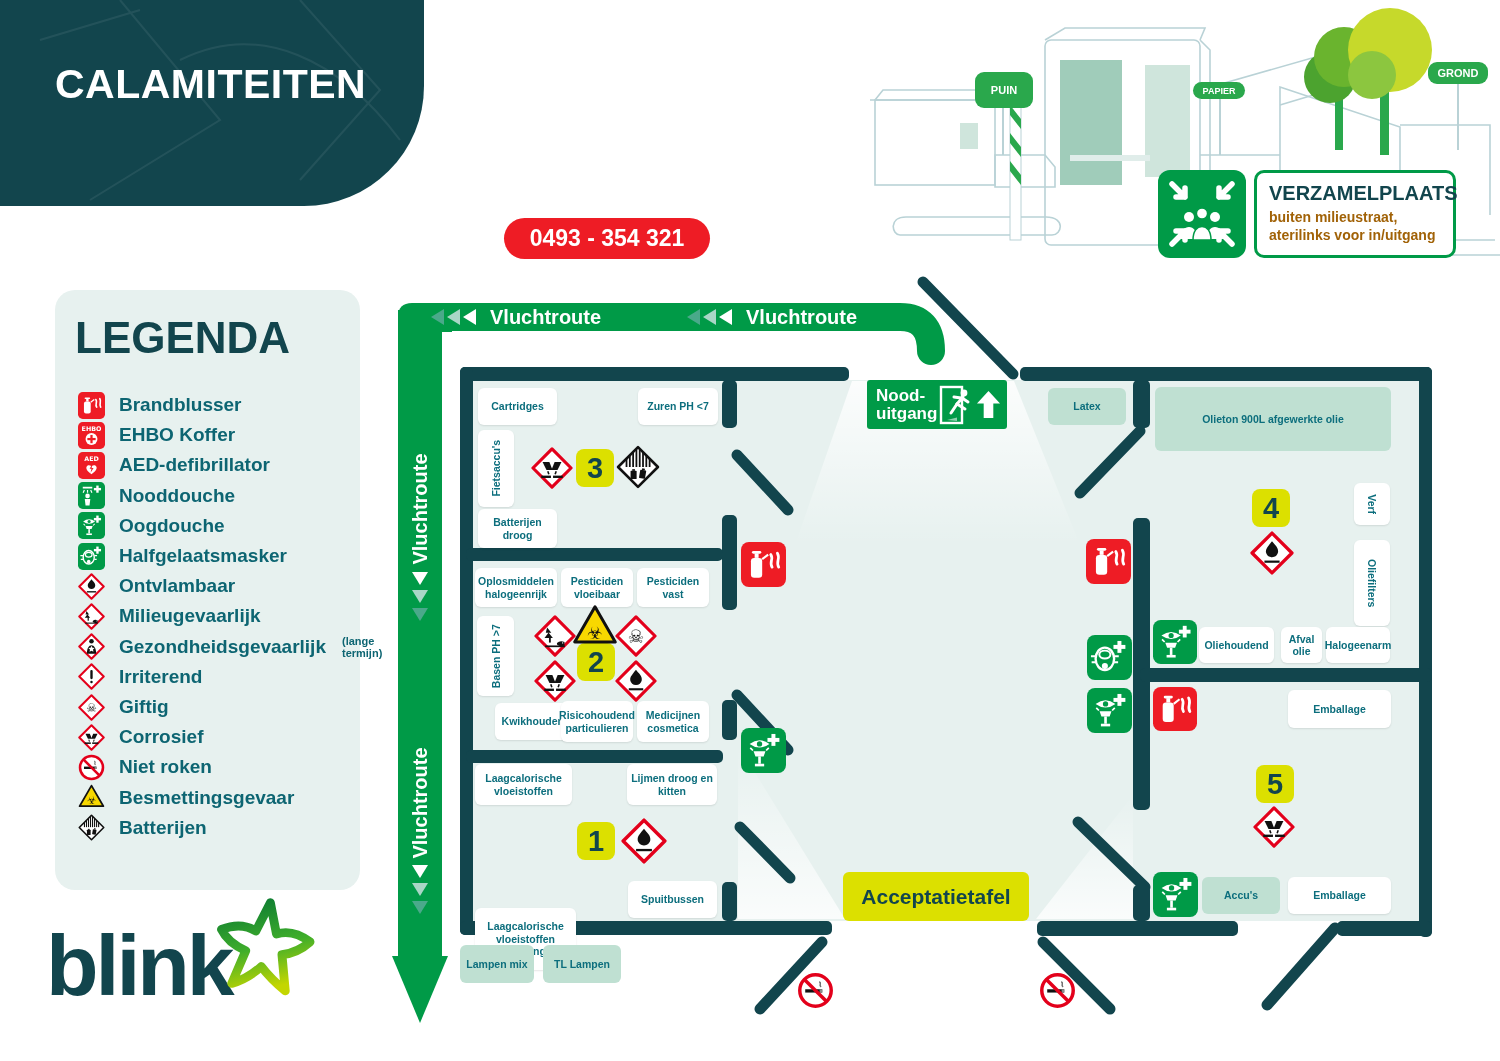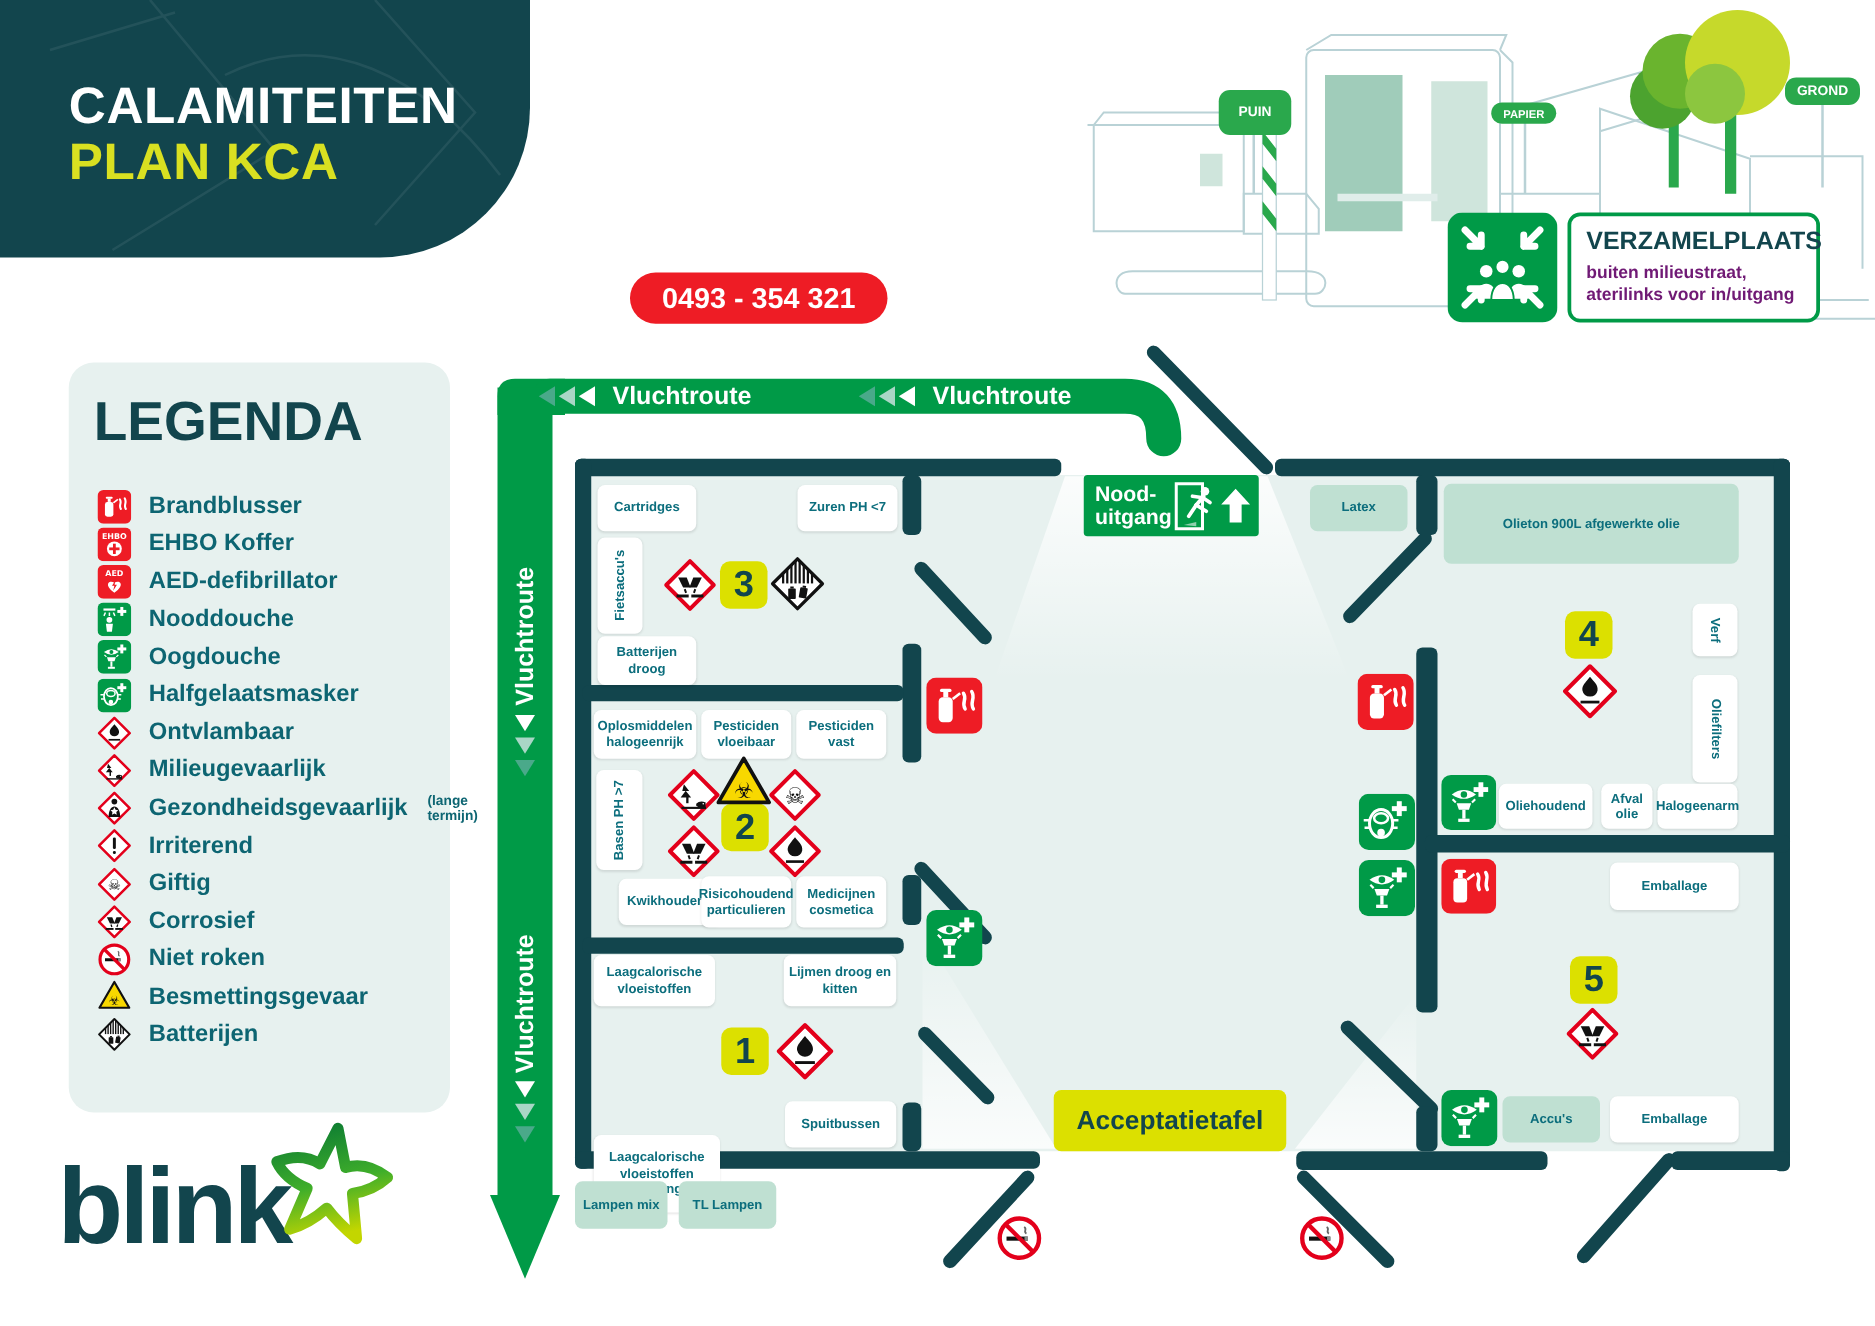--- a/index.html
+++ b/index.html
@@ -17,21 +17,21 @@
   #hdr-l2{left:55px;top:109px;font-size:41px;font-weight:800;color:var(--yellowtxt);letter-spacing:.5px;line-height:1;}
   #deurne{left:452px;top:48px;font-size:86px;font-weight:800;color:#0c6355;letter-spacing:2px;line-height:1;}
   .pill{display:flex;align-items:center;justify-content:center;font-weight:800;font-size:23px;border-radius:21px;}
   #addr{left:55px;top:218px;width:420px;height:41px;background:var(--yellow);color:var(--dark);}
   #phone{left:504px;top:218px;width:206px;height:41px;background:var(--red);color:#fff;}
   
   #asm-icon{left:1158px;top:170px;width:88px;height:88px;}
   #asm-box{left:1254px;top:170px;width:202px;height:88px;background:#fff;border:3px solid var(--green);
            border-radius:10px;box-sizing:border-box;padding:9px 12px;}
   #asm-box .t{font-size:20px;font-weight:800;color:var(--dark);}
-  #asm-box .s{font-size:14px;font-weight:700;color:#701a75;line-height:1.3;margin-top:3px;}
+  #asm-box .s{font-size:14px;font-weight:700;color:#a16207;line-height:1.3;margin-top:3px;}
   
   #legend{left:55px;top:290px;width:305px;height:600px;background:var(--floor);border-radius:20px;}
   #legend-title{left:75px;top:316px;font-size:44px;font-weight:800;color:var(--dark);line-height:1;}
   .leg-row{position:absolute;left:78px;display:flex;align-items:center;gap:14px;height:28px;}
   .leg-row .ic{width:27px;height:27px;flex:0 0 27px;}
   .leg-row .tx{font-size:19px;font-weight:700;color:#0d6572;white-space:nowrap;}
   .leg-row .sx{font-size:11px;font-weight:700;color:#0d6572;margin-left:2px;}
   
   .wall{position:absolute;background:var(--dark);border-radius:5px;z-index:6;}
   .floor{position:absolute;background:var(--floor);z-index:1;}
@@ -106,21 +106,20 @@
   <div class="abs" id="hdr-panel">
     <svg width="424" height="206" viewBox="0 0 424 206" style="opacity:.07">
       <g fill="none" stroke="#fff" stroke-width="2">
         <path d="M120 0 L220 120 L90 200"></path>
         <path d="M300 0 L380 90 L300 180 M40 40 L140 10"></path>
         <path d="M180 60 C 260 20, 340 60, 400 140"></path>
       </g>
     </svg>
   </div>
   <div class="abs" id="hdr-l1">CALAMITEITEN</div>
-  <div class="abs" id="hdr-l2">PLAN KCA</div>
   <div class="abs pill" id="phone">0493 - 354 321</div>
 
   <div class="abs" id="asm-icon">
     <svg viewBox="0 0 88 88" width="88" height="88">
       <rect width="88" height="88" rx="12" fill="#009a47"></rect>
       <g stroke="#fff" stroke-width="5.5" stroke-linecap="round" fill="none">
         <path d="M14 14 L27 27 M27 27v-9M27 27h-9"></path>
         <path d="M74 14 L61 27 M61 27v-9M61 27h9"></path>
         <path d="M14 74 L27 61 M27 61h-9M27 61v9"></path>
         <path d="M74 74 L61 61 M61 61h9M61 61v9"></path>

